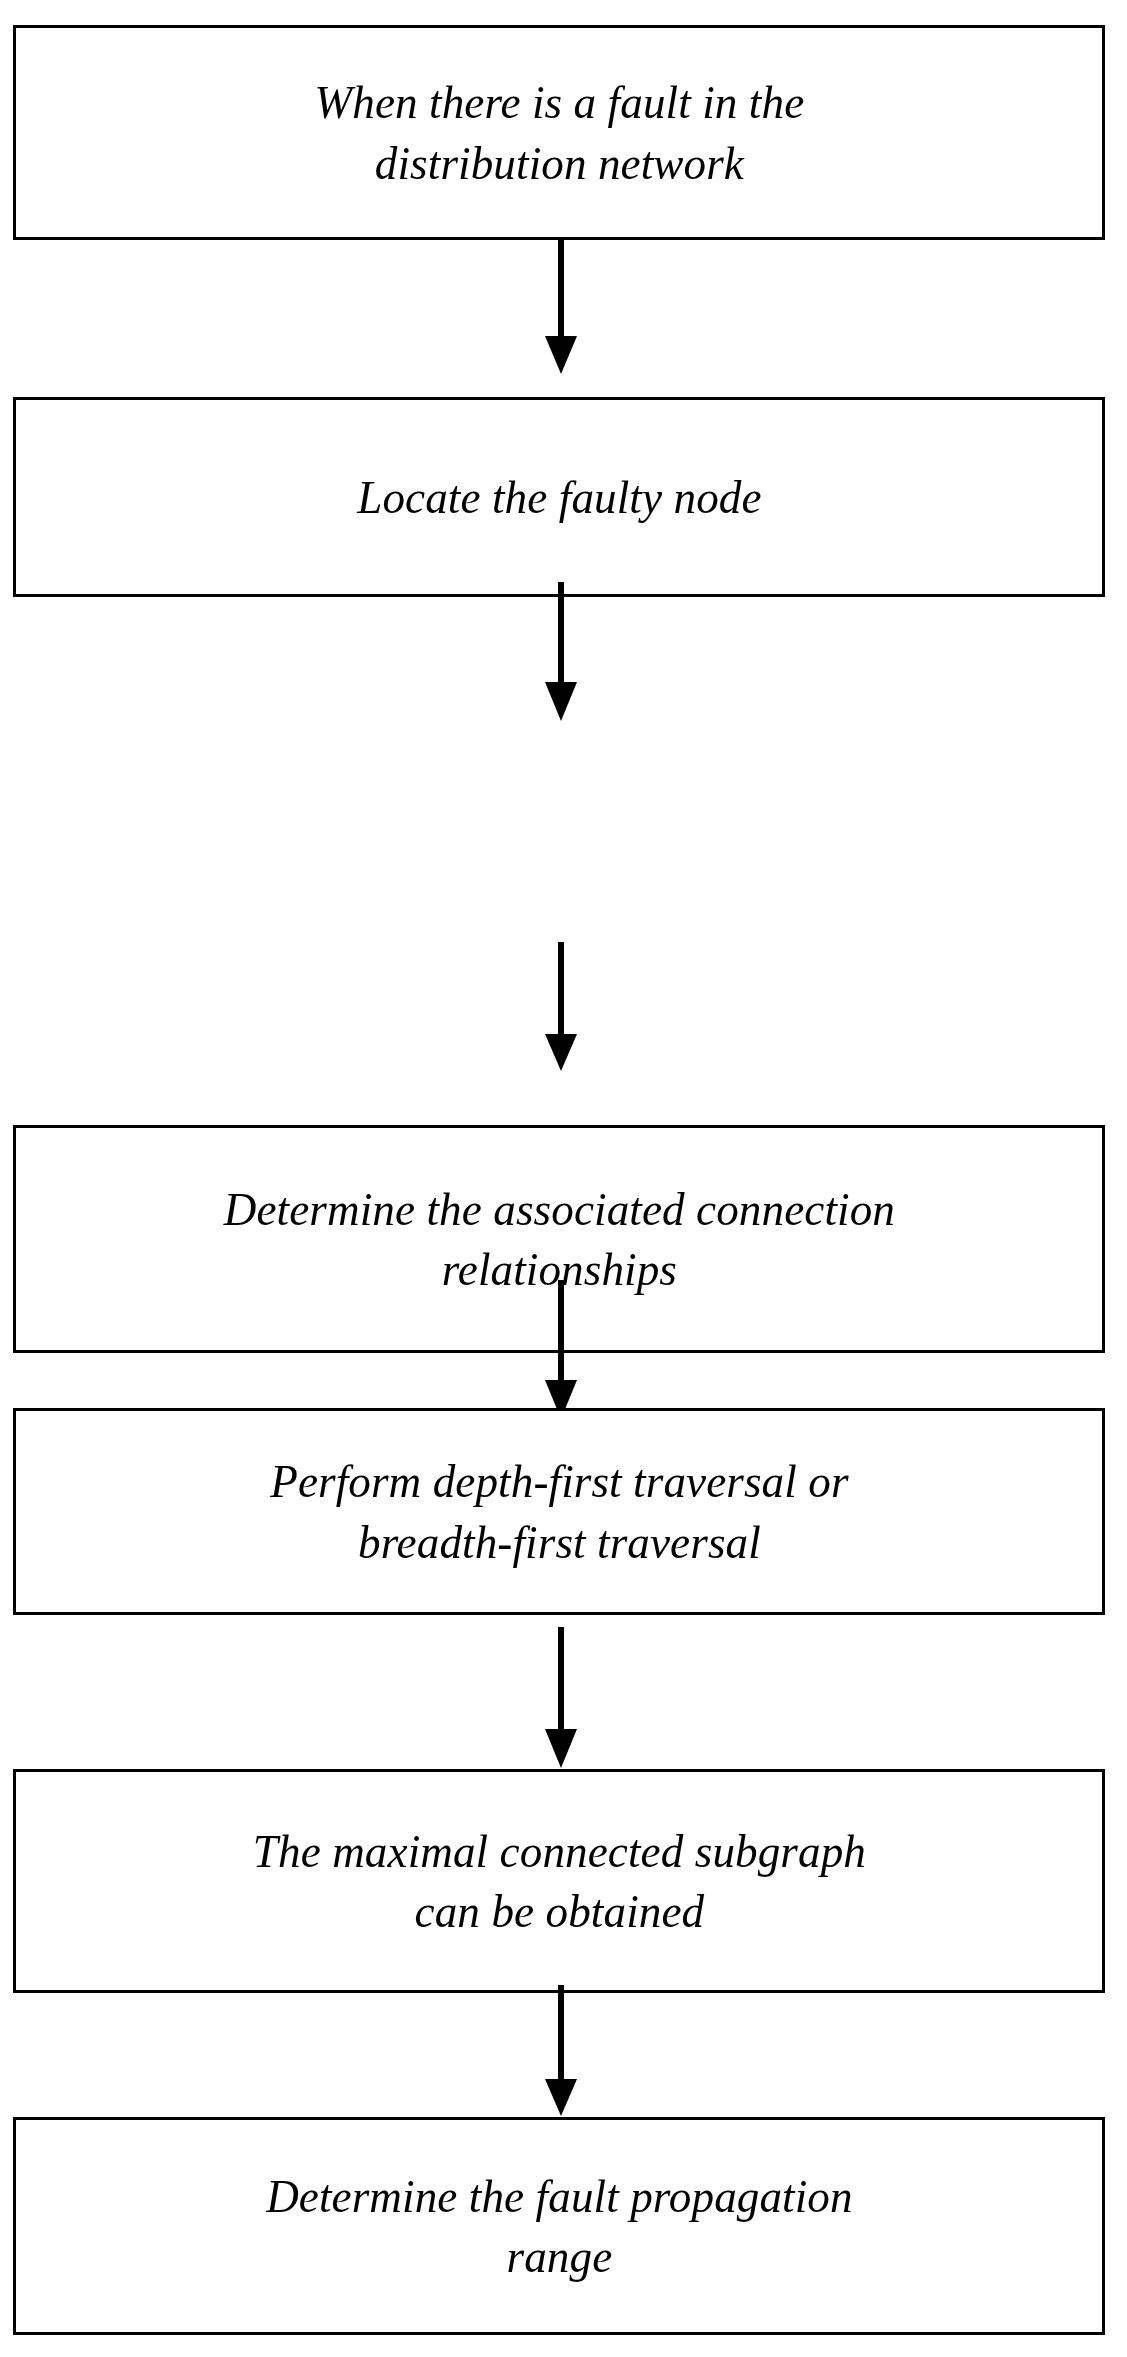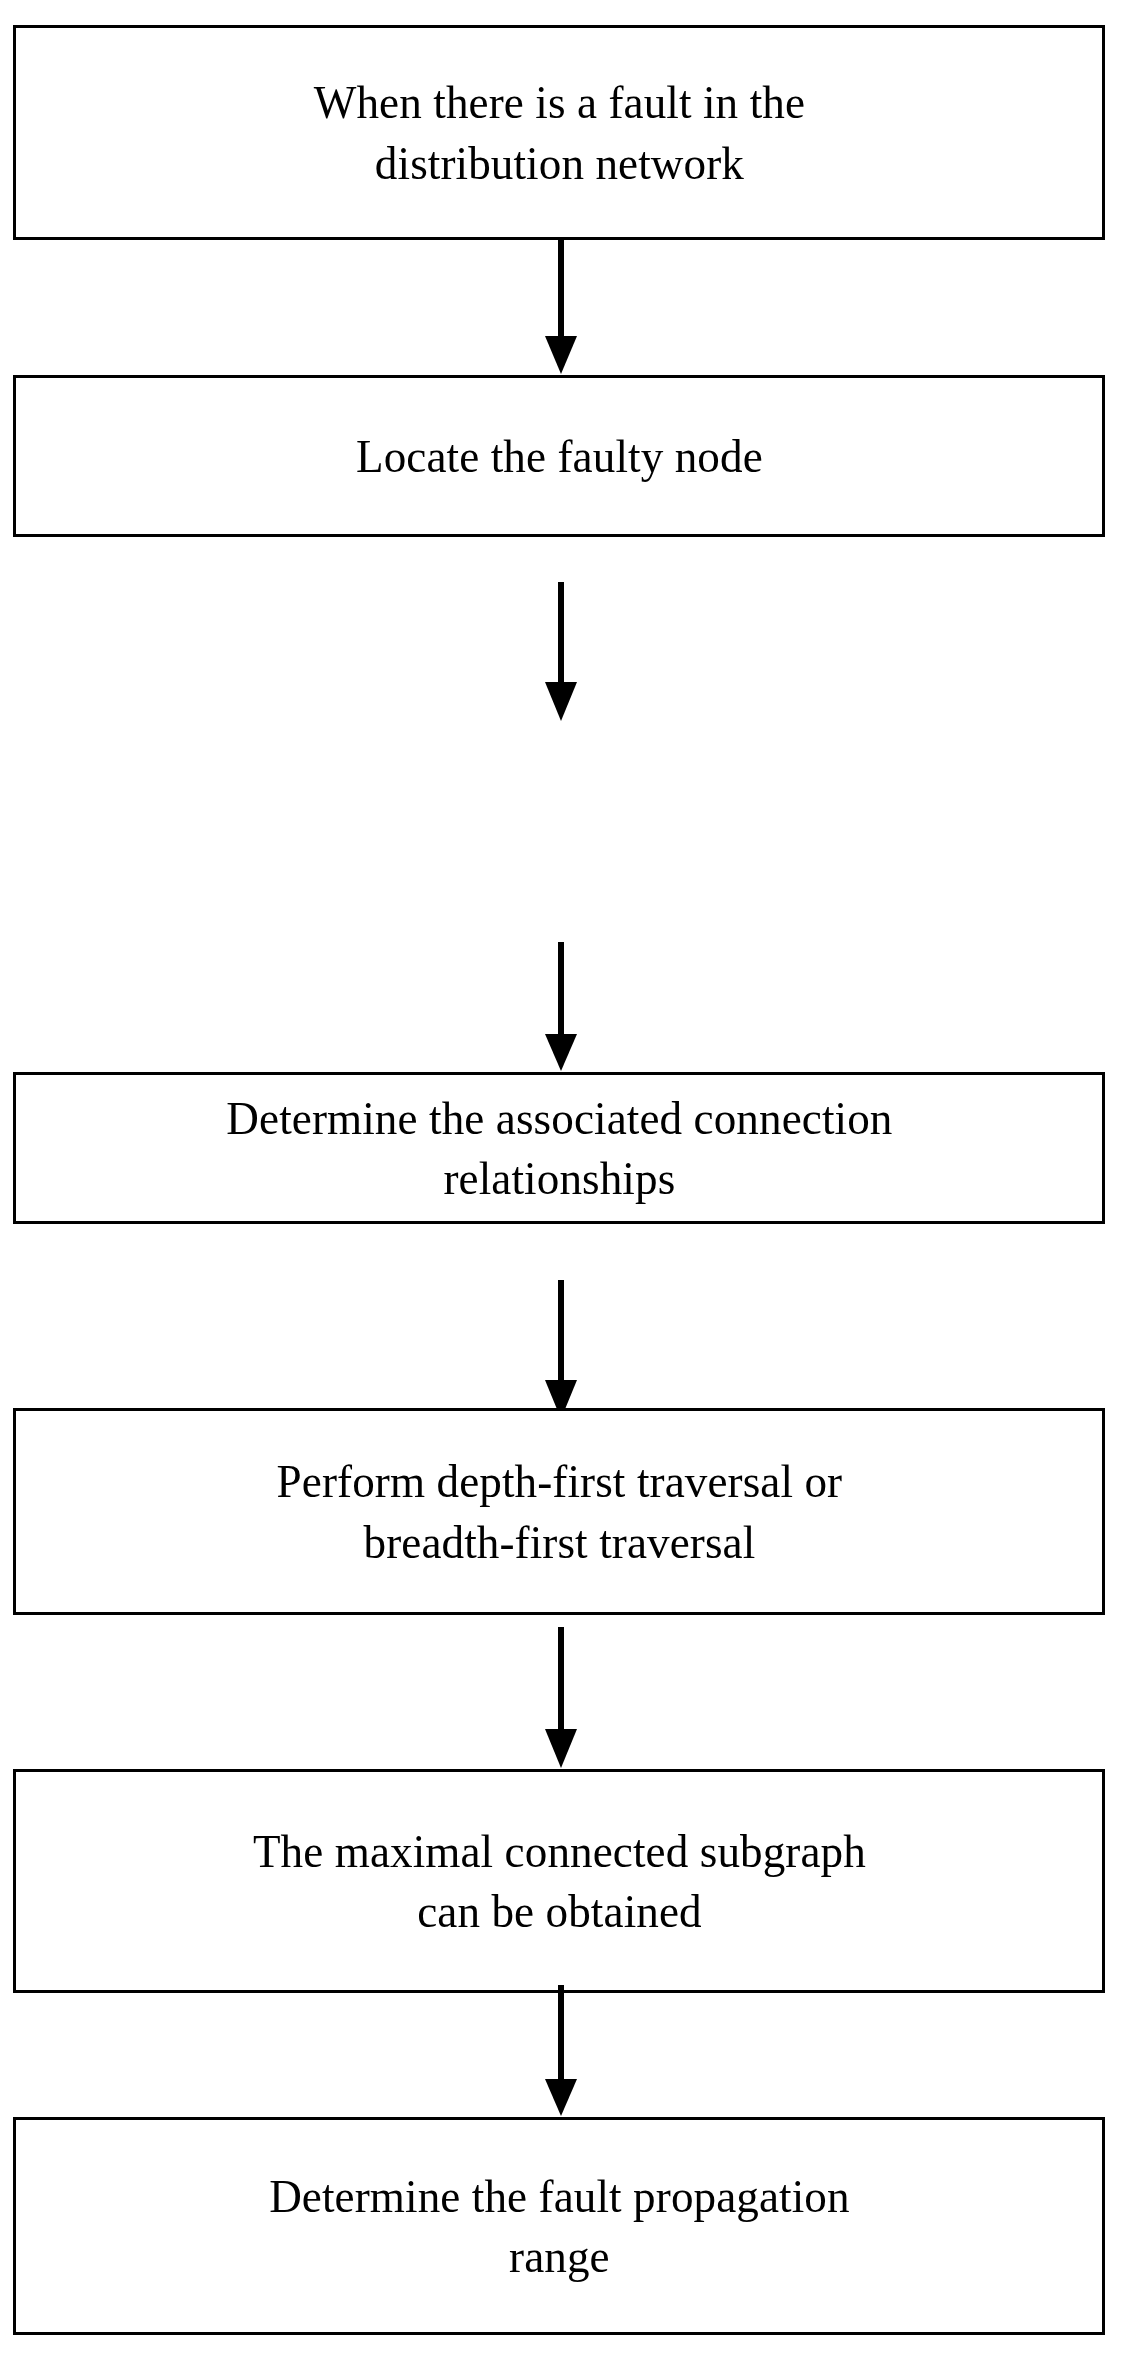--- a/index.html
+++ b/index.html
@@ -23,20 +23,21 @@
     position: absolute;
     left: 13px;
     width: 1092px;
     box-sizing: border-box;
     border: 3px solid #000000;
     background: #ffffff;
     display: flex;
     align-items: center;
     justify-content: center;
     text-align: center;
+    font-style: italic;
   }
   .flow-node-label {
     display: block;
     width: 94%;
     font-size: 47px;
     line-height: 1.28;
     letter-spacing: 0.1px;
     color: #000000;
     white-space: pre-line;
     transform: scaleX(0.96);
@@ -64,40 +65,40 @@
 distribution network</span>
   </div>
 
   <div class="flow-arrow" style="top:240px; height:135px;">
     <svg viewBox="0 0 36 135" preserveAspectRatio="none" aria-hidden="true">
       <line x1="18" y1="0" x2="18" y2="98" stroke="#000000" stroke-width="6"></line>
       <polygon points="2,96 34,96 18,134" fill="#000000"></polygon>
     </svg>
   </div>
 
-  <div class="flow-node" style="top:375px; height:162px;text-align:center;">
+  <div class="flow-node" style="top:397px; height:200px;text-align:center;">
     <span class="flow-node-label">Locate the faulty node</span>
   </div>
 
   <div class="flow-arrow" style="top:582px; height:140px;">
     <svg viewBox="0 0 36 140" preserveAspectRatio="none" aria-hidden="true">
       <line x1="18" y1="0" x2="18" y2="102" stroke="#000000" stroke-width="6"></line>
       <polygon points="2,100 34,100 18,139" fill="#000000"></polygon>
     </svg>
   </div>
 
 
   <div class="flow-arrow" style="top:942px; height:130px;">
     <svg viewBox="0 0 36 130" preserveAspectRatio="none" aria-hidden="true">
       <line x1="18" y1="0" x2="18" y2="94" stroke="#000000" stroke-width="6"></line>
       <polygon points="2,92 34,92 18,129" fill="#000000"></polygon>
     </svg>
   </div>
 
-  <div class="flow-node" style="top:1072px; height:152px;">
+  <div class="flow-node" style="top:1125px; height:228px;">
     <span class="flow-node-label">Determine the associated connection
 relationships</span>
   </div>
 
   <div class="flow-arrow" style="top:1280px; height:140px;">
     <svg viewBox="0 0 36 140" preserveAspectRatio="none" aria-hidden="true">
       <line x1="18" y1="0" x2="18" y2="102" stroke="#000000" stroke-width="6"></line>
       <polygon points="2,100 34,100 18,139" fill="#000000"></polygon>
     </svg>
   </div>

